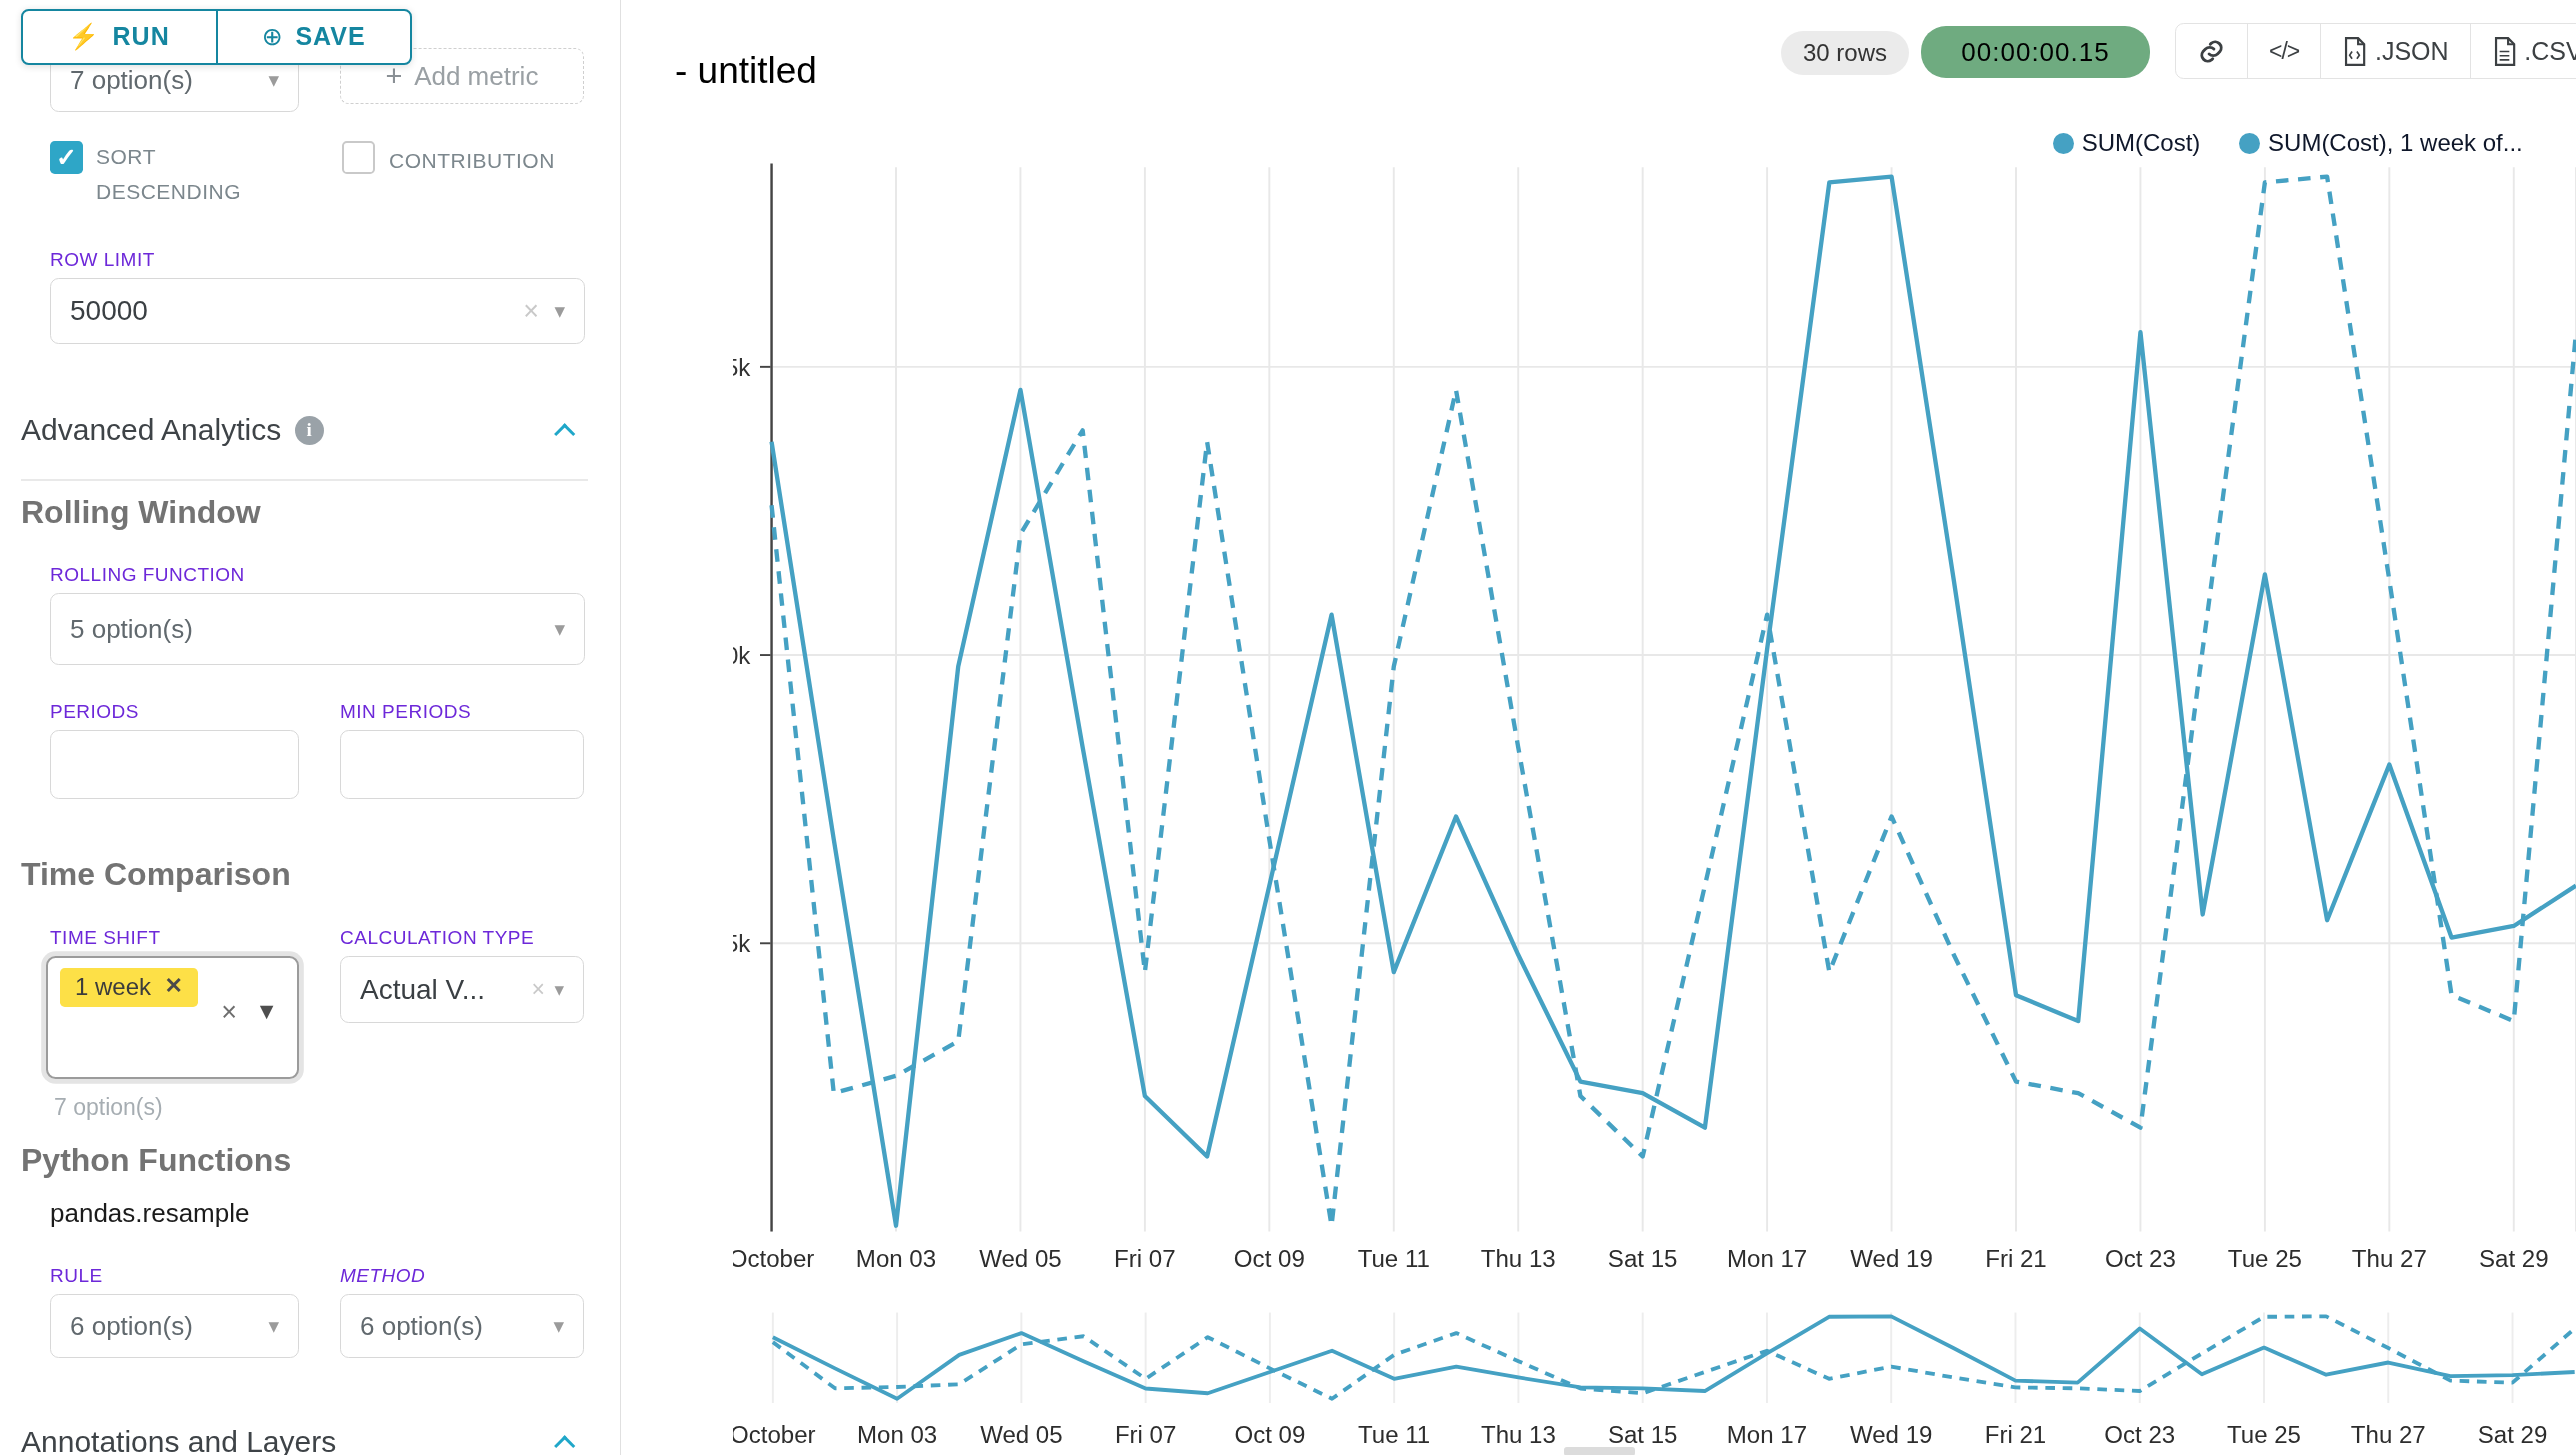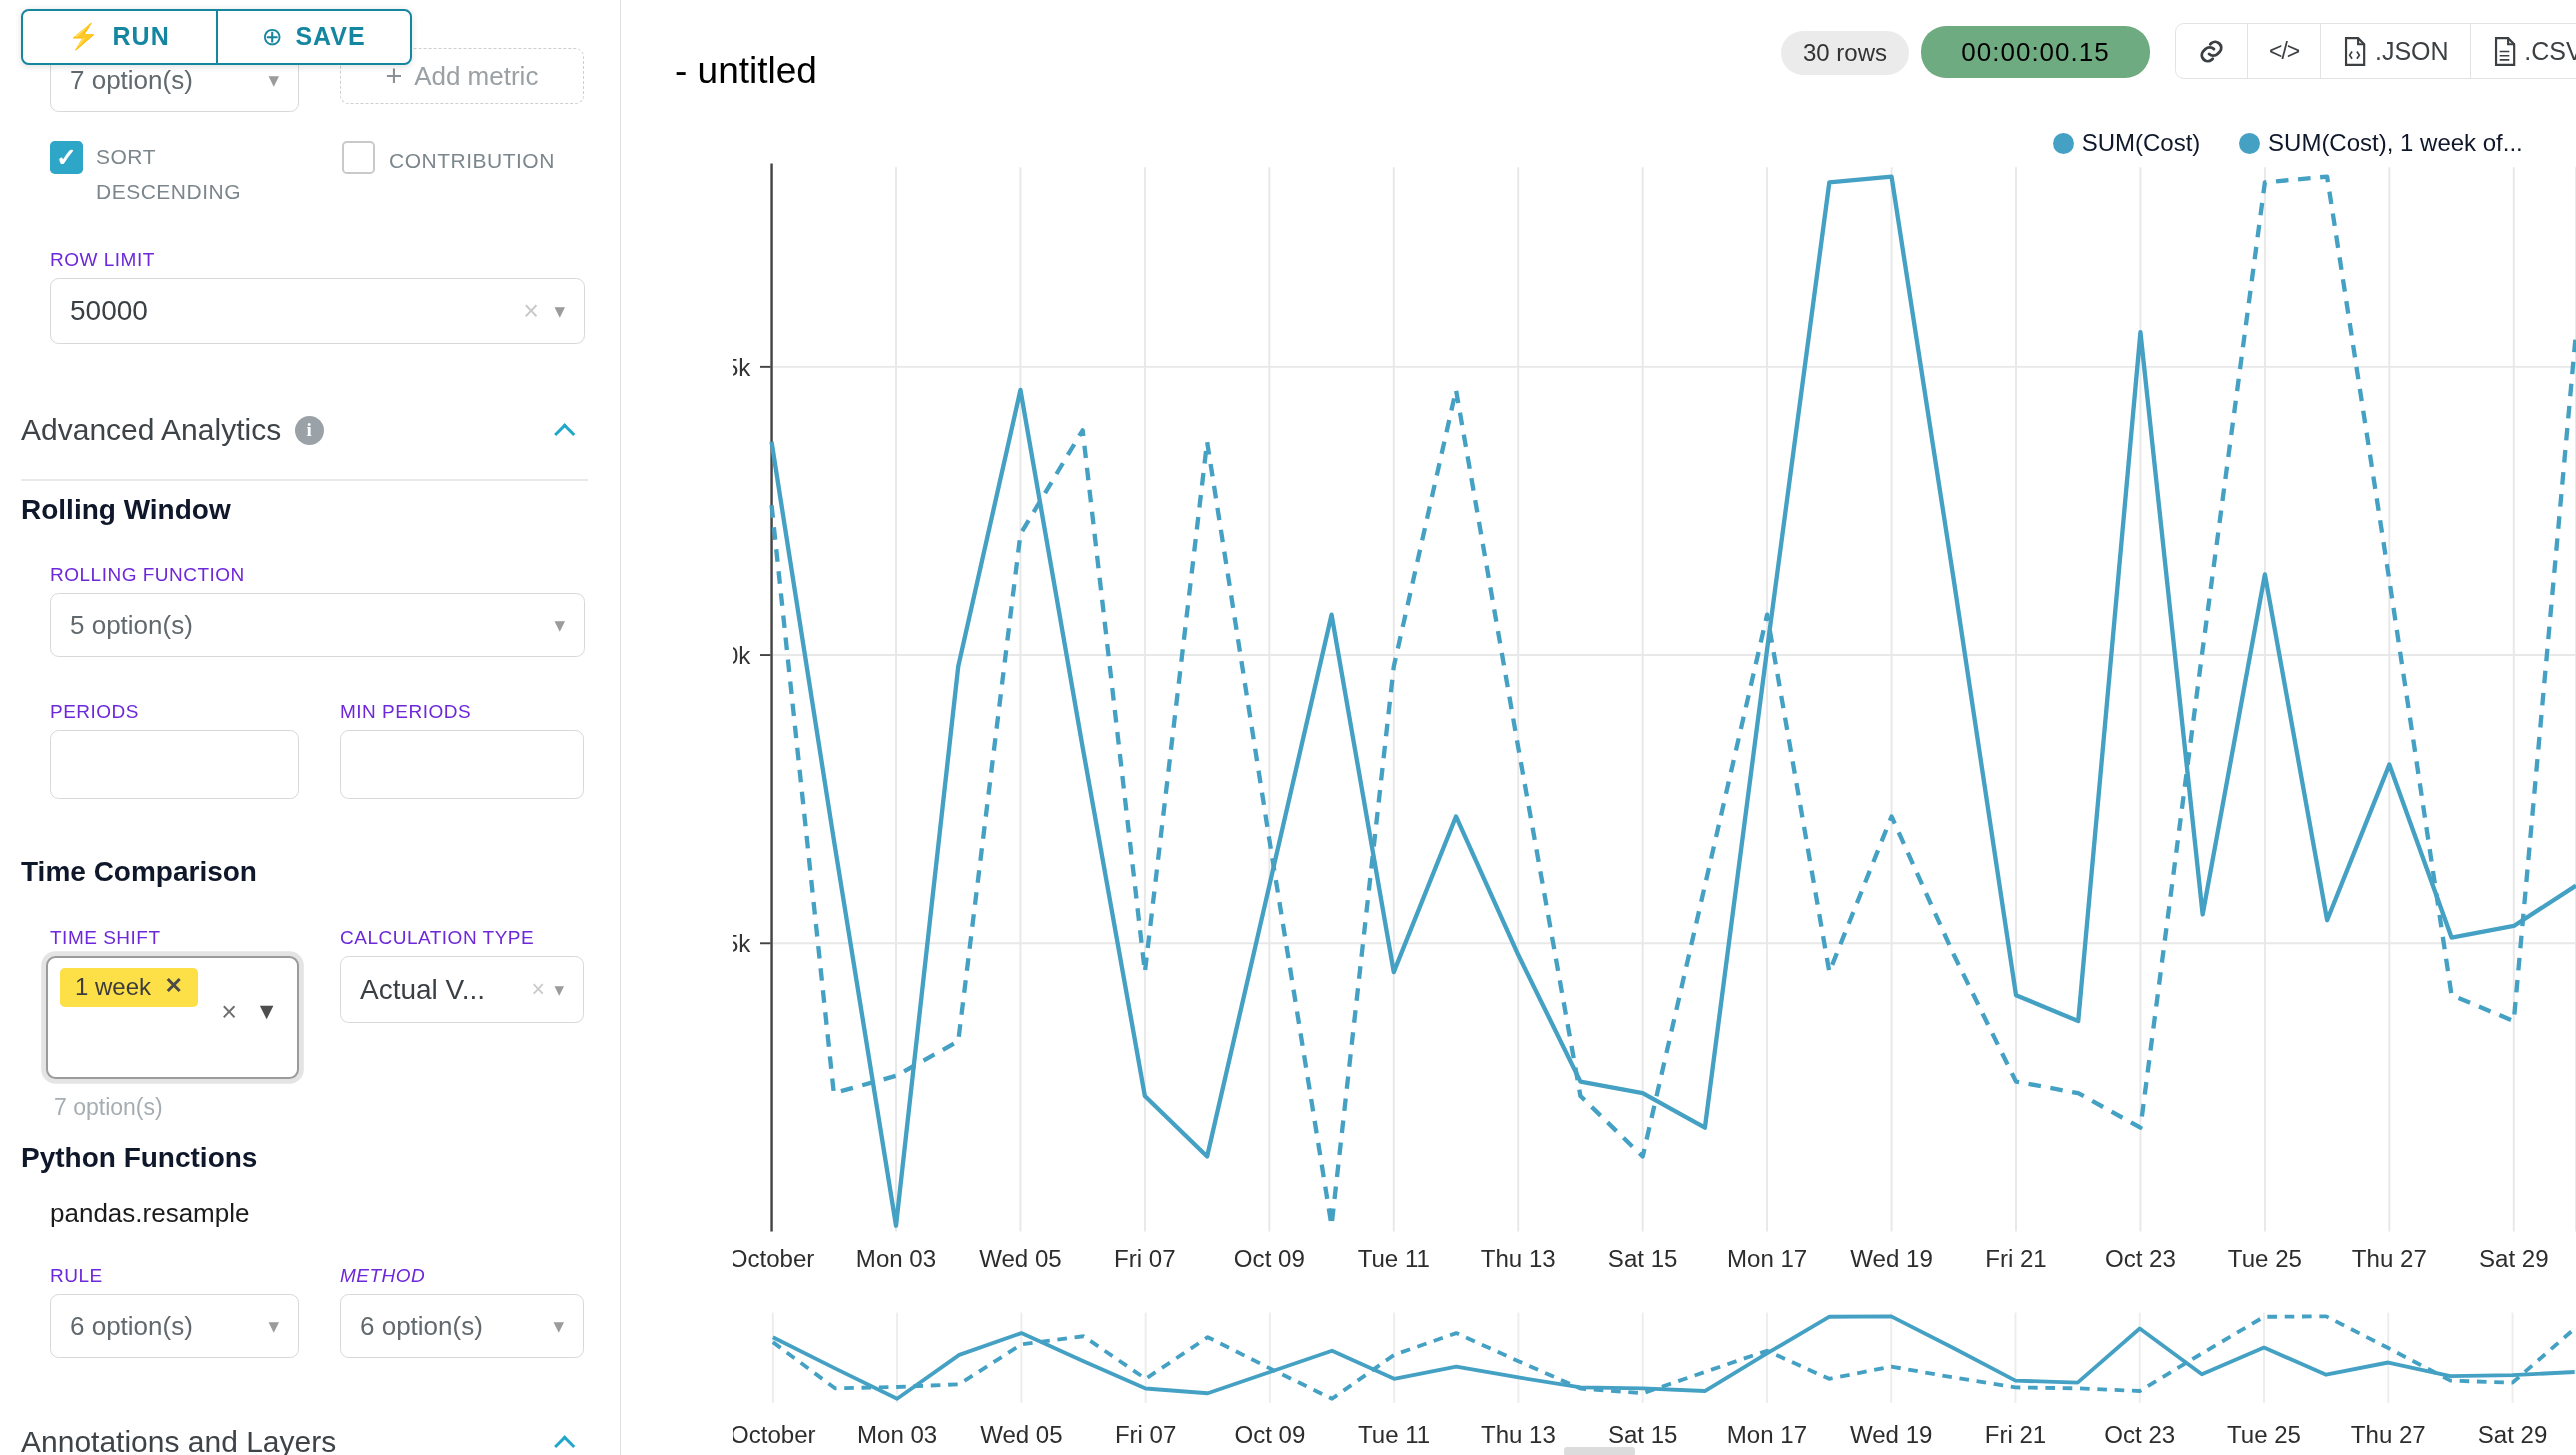--- a/index.html
+++ b/index.html
@@ -29,21 +29,21 @@
   .ctl-label { font-size:19px; color:#6d28d9; letter-spacing:0.5px; }
   .helper { font-size:23px; color:#a6adb2; }
 
   .checkbox { width:33px; height:33px; border-radius:4.8px; }
   .checkbox.checked { background:#2ea6c7; color:#fff; font-size:25px; font-weight:700;
     display:flex; align-items:center; justify-content:center; }
   .checkbox.unchecked { background:#fff; border:2.9px solid #c9c9c9; }
   .cb-label { font-size:21px; color:#7c878d; letter-spacing:0.5px; line-height:35px; }
 
   .section-h { font-size:30px; color:#3e4347; font-weight:500; display:flex; align-items:center; gap:13.5px; }
-  .sub-h { font-size:28px; color:#0f172a; font-weight:700; }
+  .sub-h { font-size:32px; color:#737373; font-weight:700; }
   .info-i { width:29px; height:29px; border-radius:50%; background:#9aa2a8; color:#fff; font-size:19px;
     font-weight:700; display:inline-flex; align-items:center; justify-content:center; font-family:"Liberation Serif", serif; }
   .chev-up { width:15.4px; height:15.4px; border:solid #20a7c9; border-width:0 3.9px 3.9px 0; transform:rotate(-135deg); display:inline-block; }
   .hdiv { height:1.9px; background:#e9e9e9; }
 
   .tag { background:#fde047; border-radius:4.8px; display:inline-flex; align-items:flex-start; gap:13.5px;
     font-size:24px; color:#3c3c3c; padding:5.8px 15.4px; }
   .tag .tag-x { font-weight:700; font-size:22px; color:#4a4a4a; }
 
   .ts-box { border:2.4px solid #9b9b9b; border-radius:9.6px; background:#fff; box-shadow:0 0 0 4.8px #e4e4e4; }
@@ -106,21 +106,21 @@
 
     <div class="abs section-h" style="left:21px; top:413px;">
       <span>Advanced Analytics</span>
       <span class="info-i">i</span>
     </div>
     <span class="abs chev-up" style="left:557px; top:426px;"></span>
     <div class="abs hdiv" style="left:21px; top:479px; width:567px;"></div>
 
     <div class="abs sub-h" style="left:21px; top:494px;">Rolling Window</div>
     <div class="abs ctl-label" style="left:50px; top:564px;">ROLLING FUNCTION</div>
-    <div class="abs select" style="left:50px; top:593px; width:535px; height:64px;">
+    <div class="abs select" style="left:50px; top:593px; width:535px; height:72px;">
       <span class="grow">5 option(s)</span>
       <span class="sel-caret">▾</span>
     </div>
 
     <div class="abs ctl-label" style="left:50px; top:701px;">PERIODS</div>
     <div class="abs ctl-label" style="left:340px; top:701px;">MIN PERIODS</div>
     <div class="abs select" style="left:50px; top:730px; width:249px; height:69px;"></div>
     <div class="abs select" style="left:340px; top:730px; width:244px; height:69px;"></div>
 
     <div class="abs sub-h" style="left:21px; top:856px;">Time Comparison</div>

